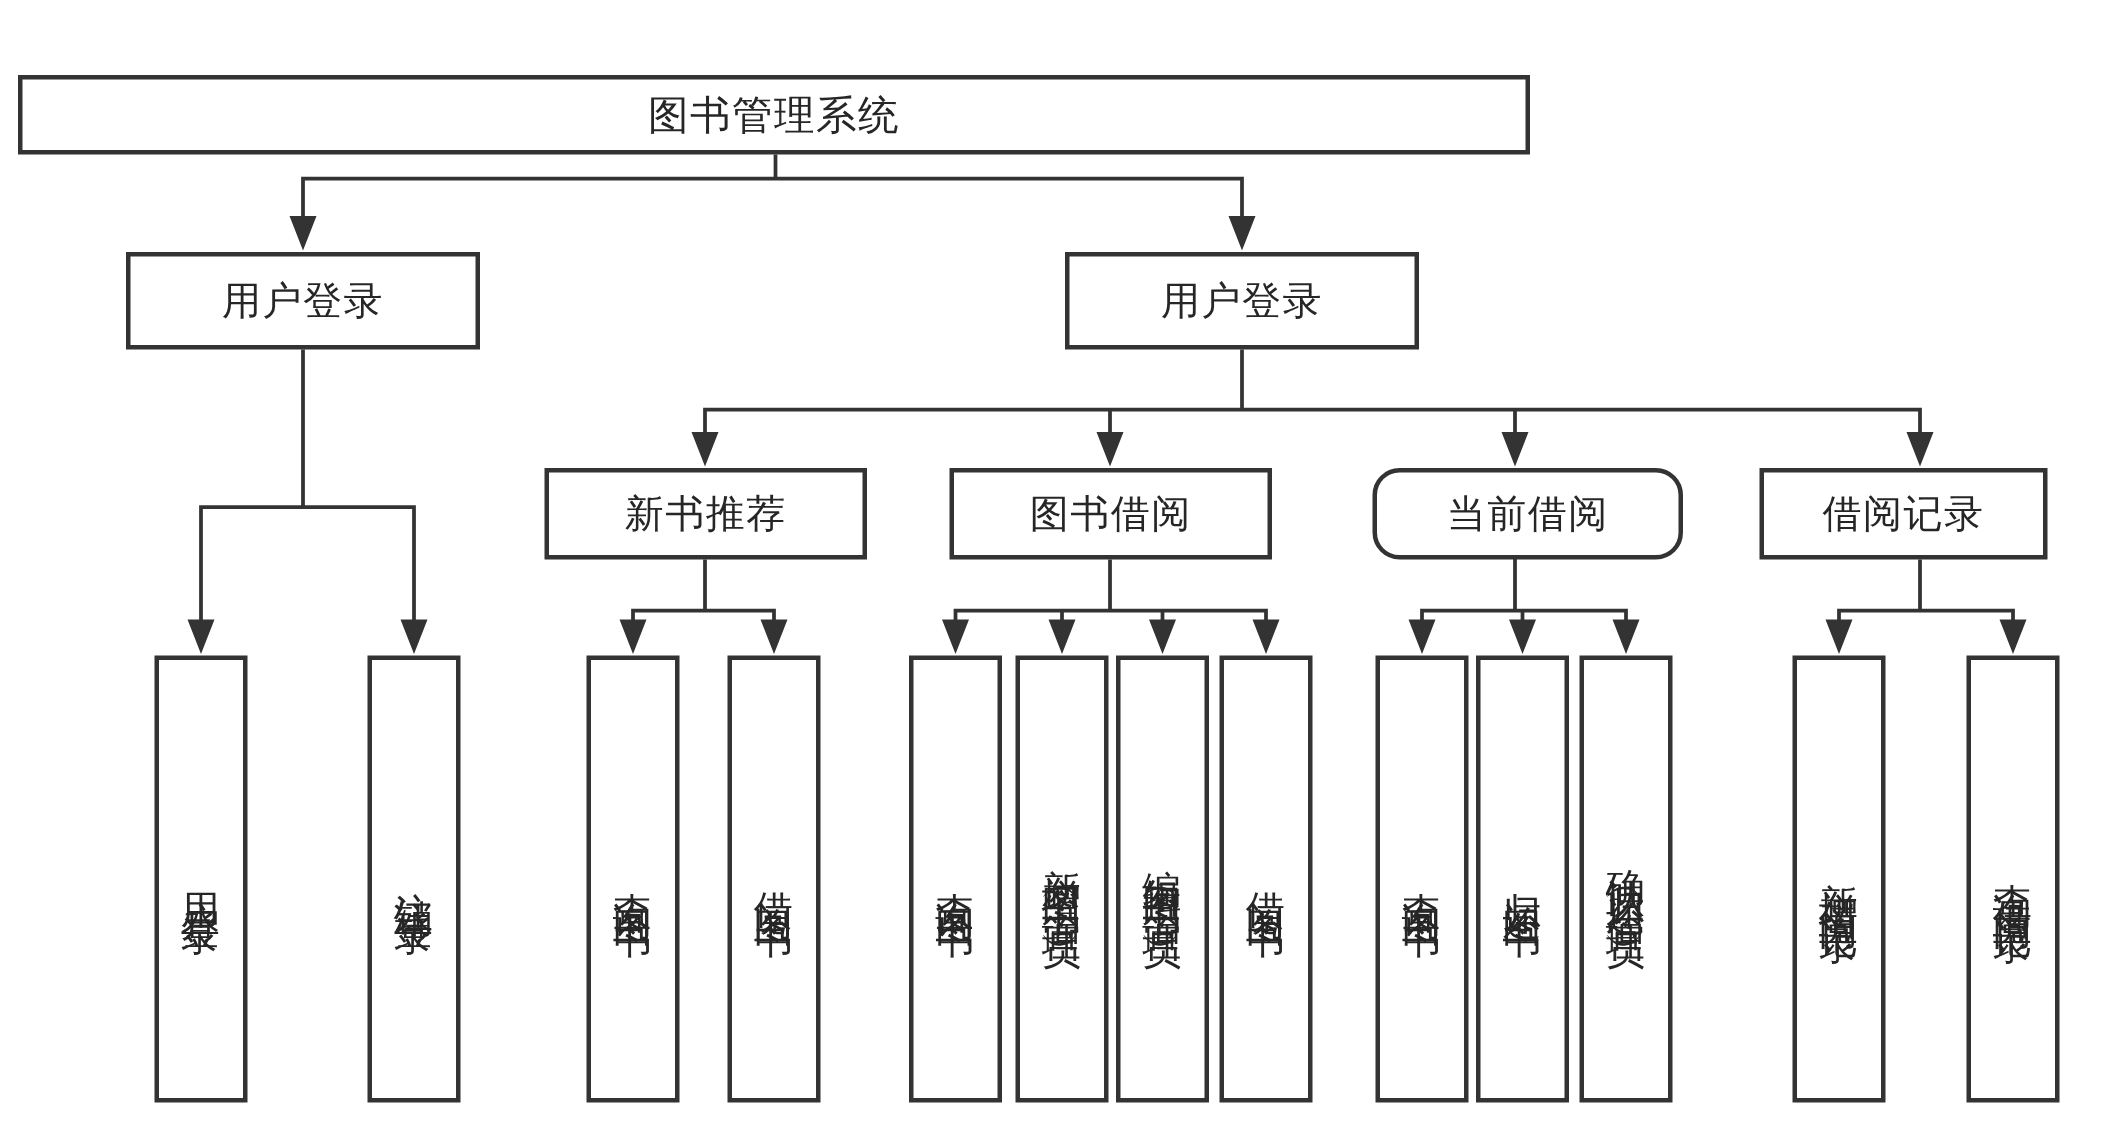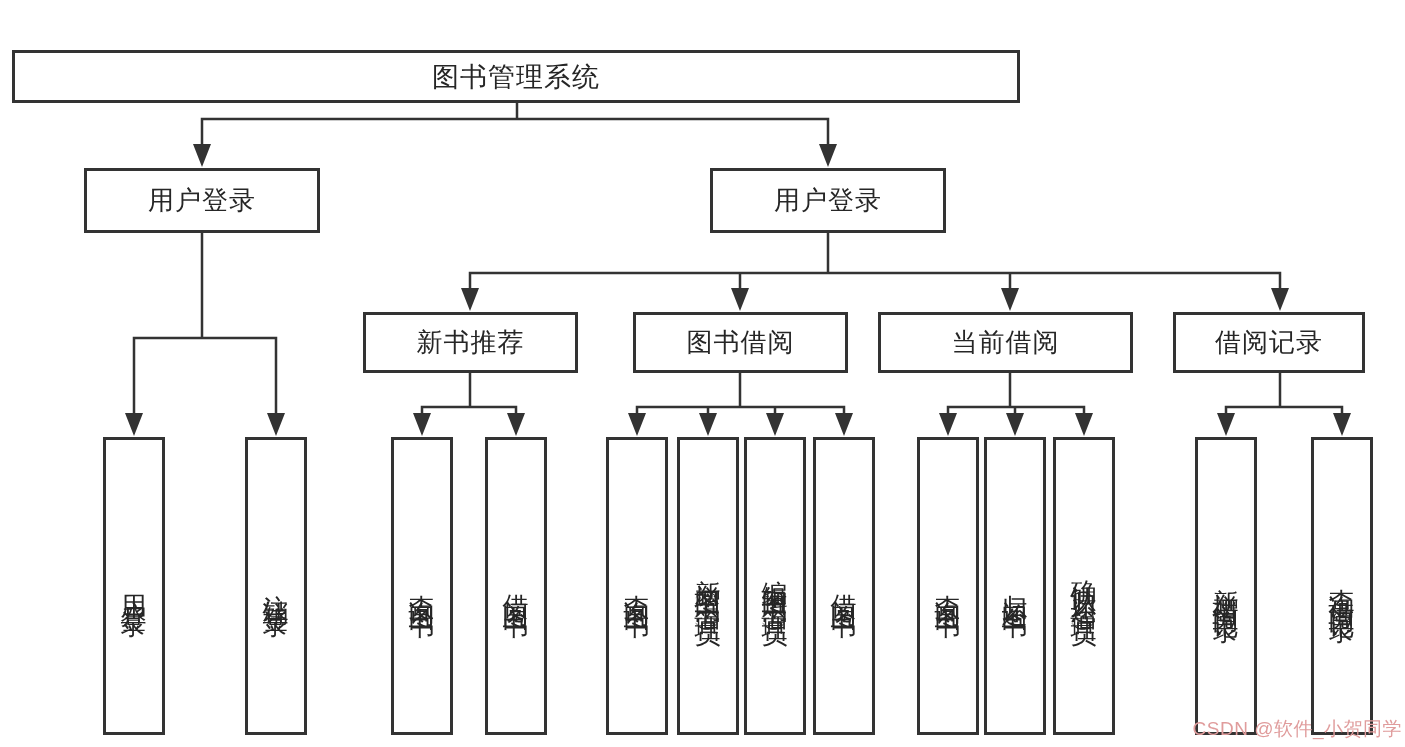--- a/index.html
+++ b/index.html
@@ -86,21 +86,21 @@
   <div class="box" style="left:710px; top:168px; width:236px; height:65px;">
     <span class="h-label">用户登录</span>
   </div>
 
   <div class="box" style="left:363px; top:312px; width:215px; height:61px;">
     <span class="h-label">新书推荐</span>
   </div>
   <div class="box" style="left:633px; top:312px; width:215px; height:61px;">
     <span class="h-label">图书借阅</span>
   </div>
-  <div class="box" style="left:878px; top:312px; width:255px; height:61px;">
+  <div class="box" style="left:915px; top:312px; width:207px; height:61px;border-radius:18px;">
     <span class="h-label">当前借阅</span>
   </div>
   <div class="box" style="left:1173px; top:312px; width:192px; height:61px;">
     <span class="h-label">借阅记录</span>
   </div>
 
   <div class="box leaf" style="left:103px; top:437px; width:62px; height:298px;">
     <span class="v-label">用户登录</span>
   </div>
   <div class="box leaf" style="left:245px; top:437px; width:62px; height:298px;">
@@ -137,15 +137,14 @@
     <span class="v-label">确认归还（管理员）</span>
   </div>
 
   <div class="box leaf" style="left:1195px; top:437px; width:62px; height:298px;">
     <span class="v-label">新增借阅记录</span>
   </div>
   <div class="box leaf" style="left:1311px; top:437px; width:62px; height:298px;">
     <span class="v-label">查询借阅记录</span>
   </div>
 
-  <div class="watermark">CSDN @软件_小贺同学</div>
 
 </div>
 
 </body></html>

